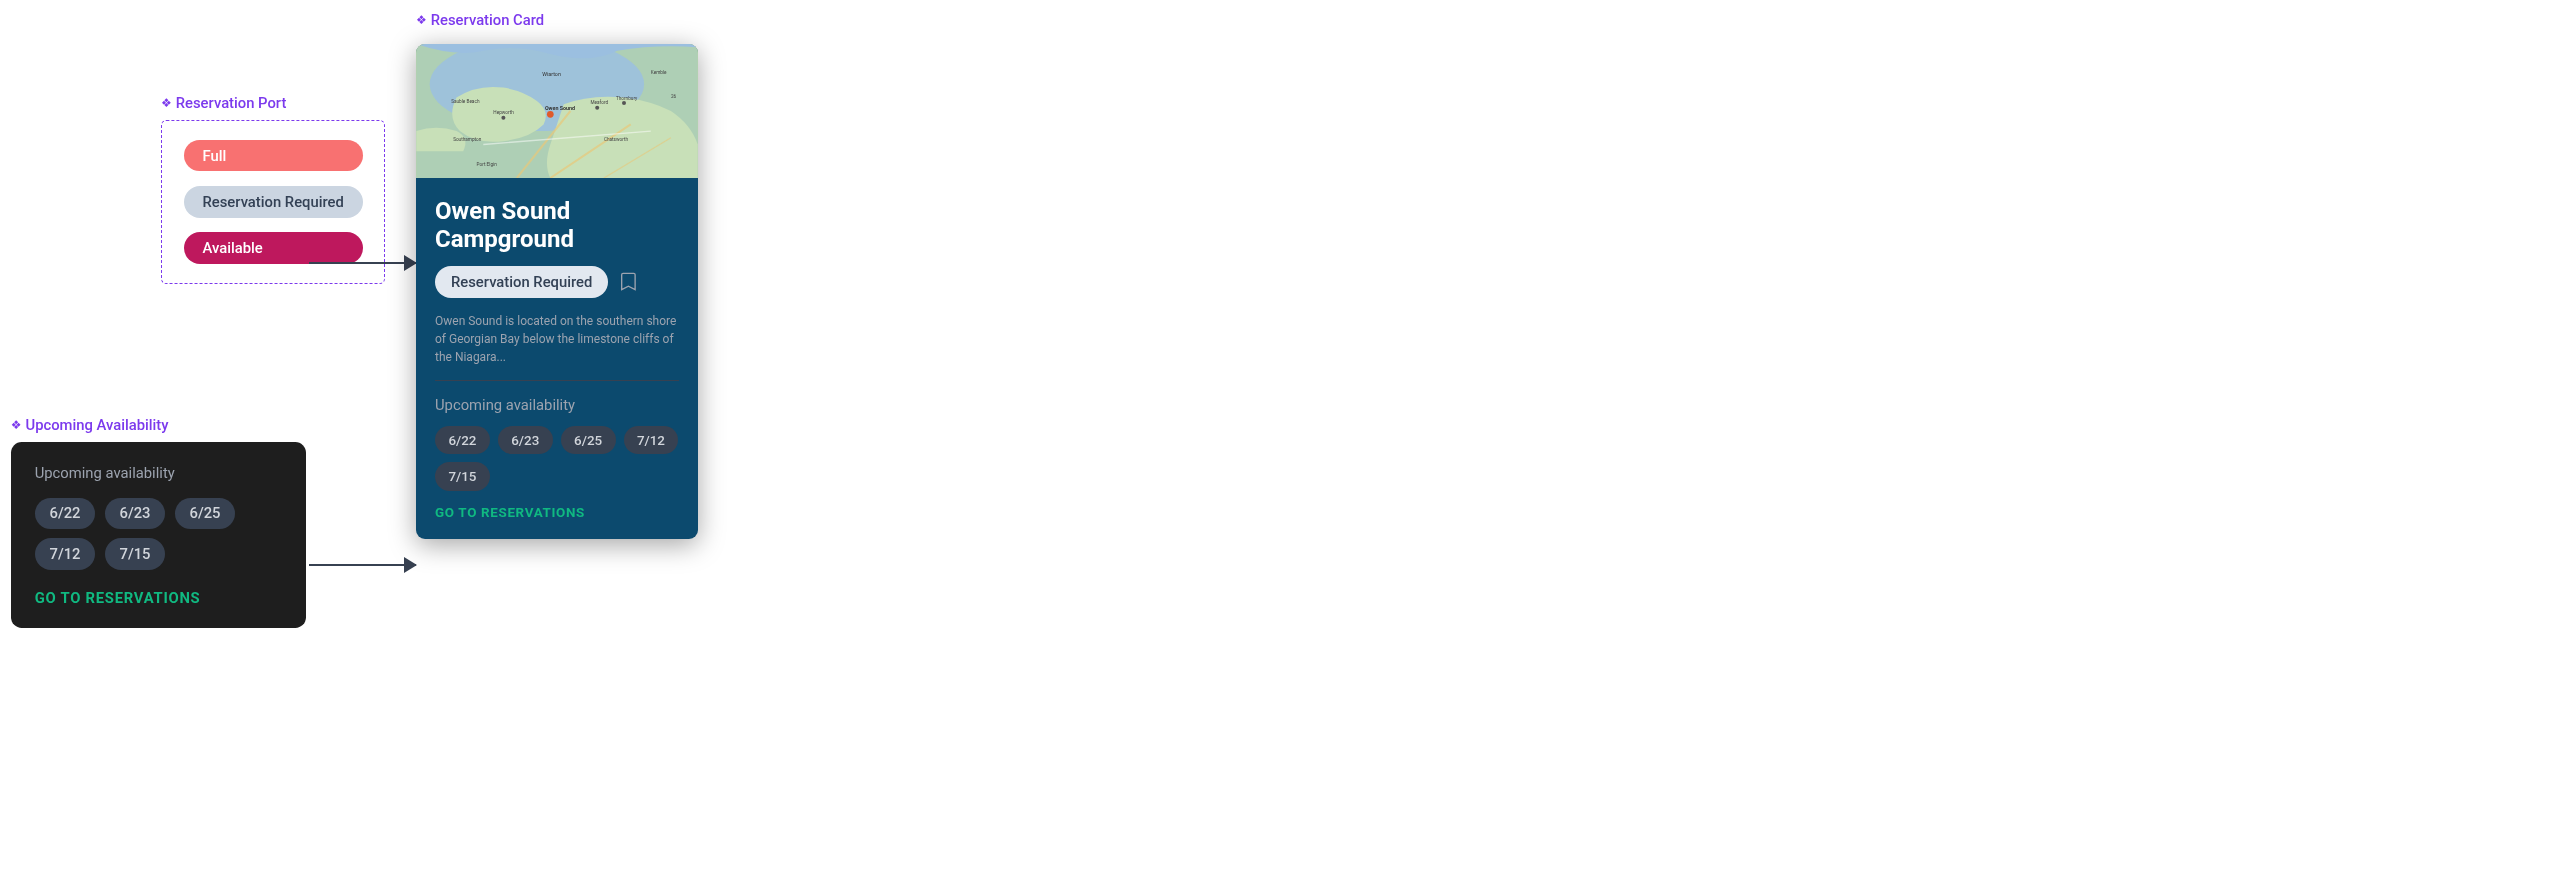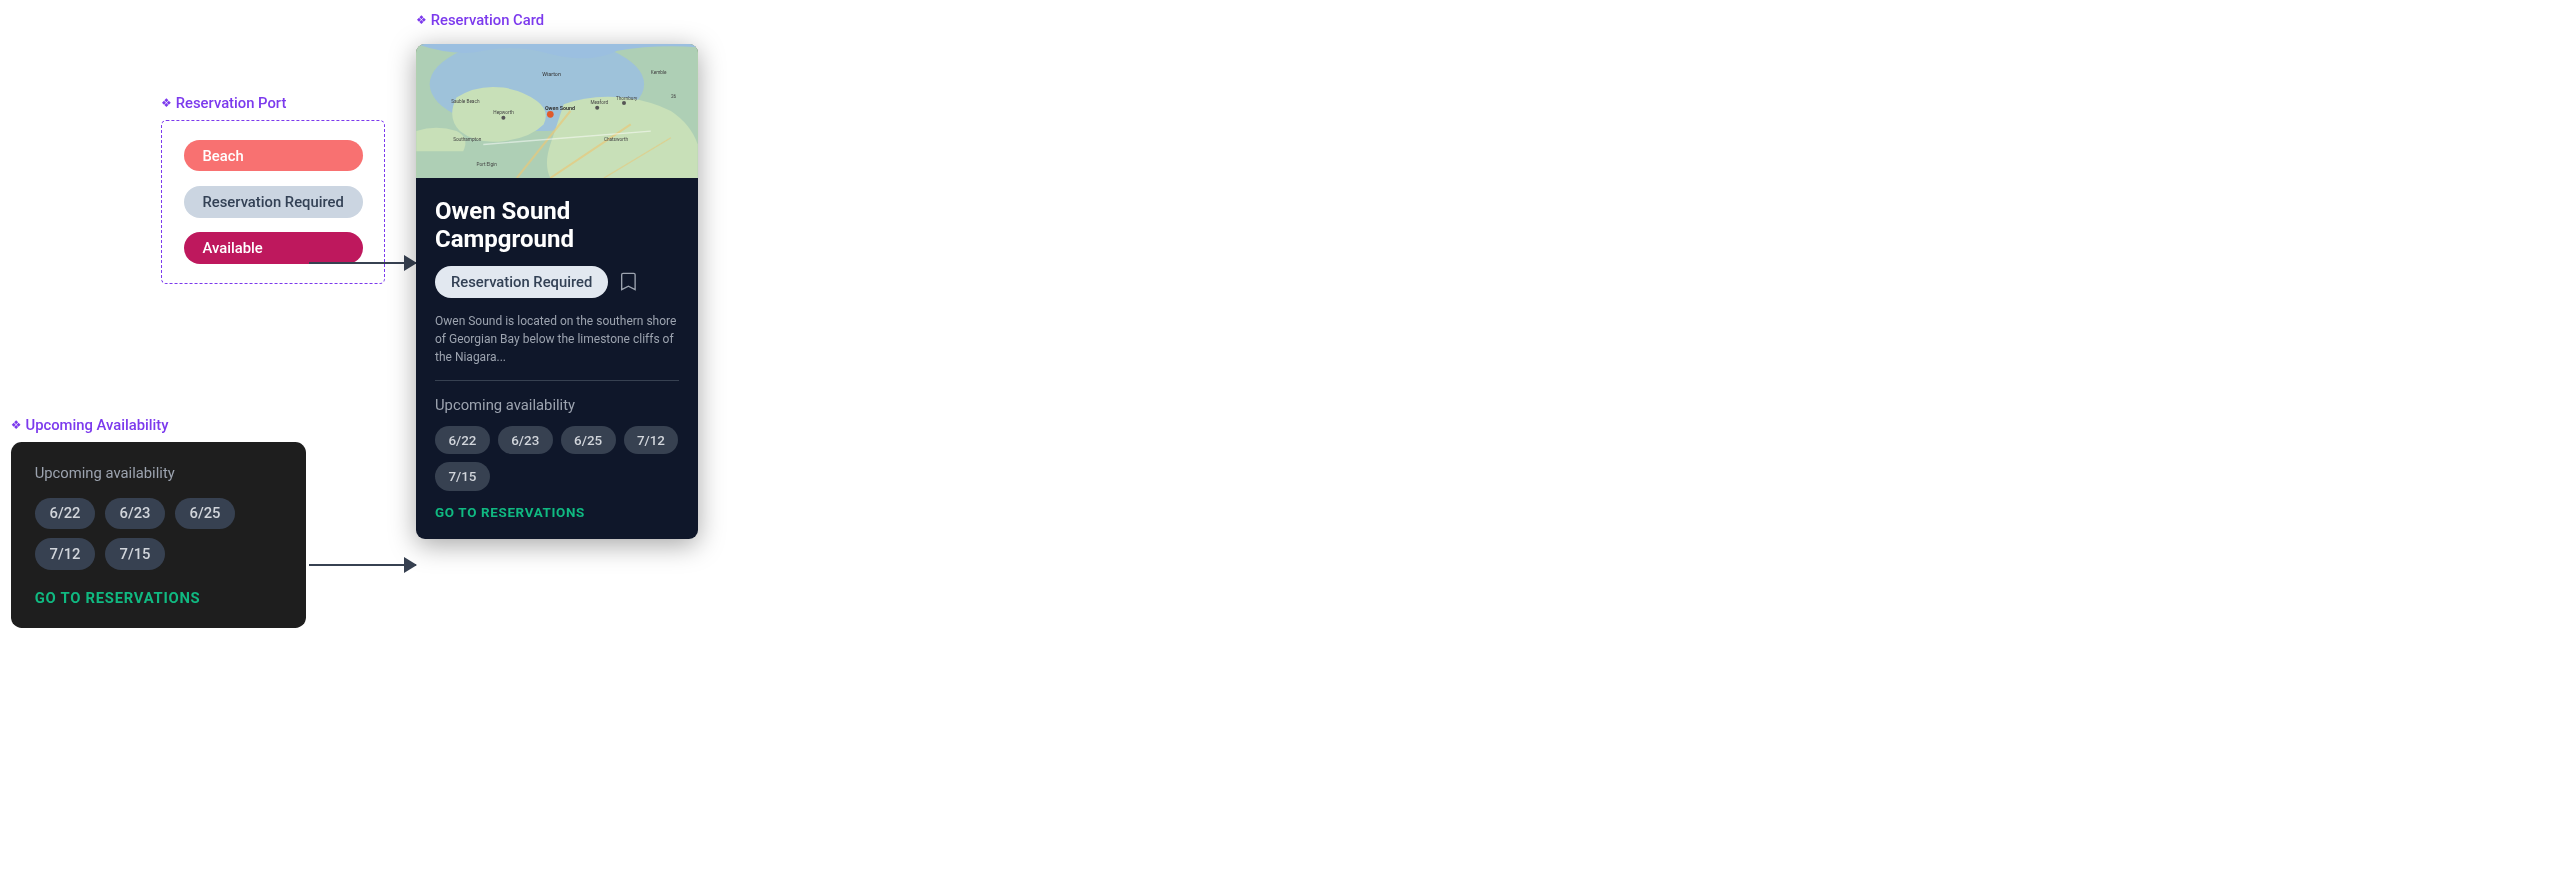--- a/index.html
+++ b/index.html
@@ -151,21 +151,21 @@
       display: flex;
       align-items: center;
       gap: 4px;
     }
     .reservation-card-label::before {
       content: '❖';
       font-size: 12px;
     }
 
     .card {
-      background: #0f172a;
+      background: #0c4a6e;
       border-radius: 9px;
       overflow: hidden;
       width: 282px;
       box-shadow: 0 5.4px 27px rgba(0,0,0,0.35);
     }
 
     .card-map {
       width: 100%;
       height: 134px;
       background: #b8d4a8;
@@ -258,21 +258,21 @@
       text-transform: uppercase;
       cursor: pointer;
     }
   </style>
 </head>
 <body>
 
 <div class="reservation-chip-section">
   <div class="section-label">Reservation Port</div>
   <div class="chip-container">
-    <span class="chip chip-full">Beach</span>
+    <span class="chip chip-full">Full</span>
     <span class="chip chip-reservation">Reservation Required</span>
     <span class="chip chip-available">Available</span>
   </div>
 </div>
 
 <div class="arrow" style="left: 309px; top: 262px;">
   <div class="arrow-line"></div>
 </div>
 
 <div class="upcoming-section">

